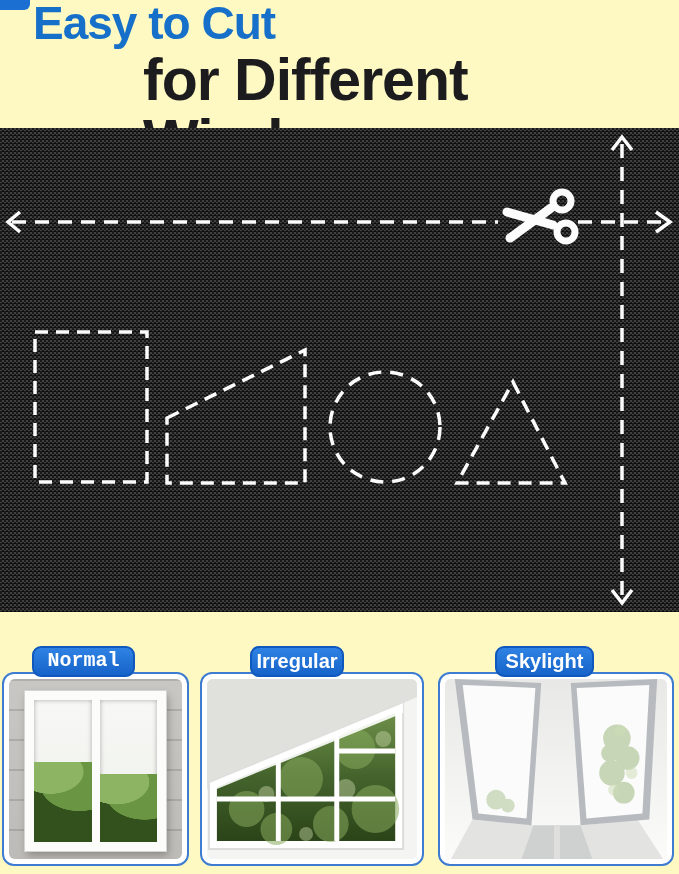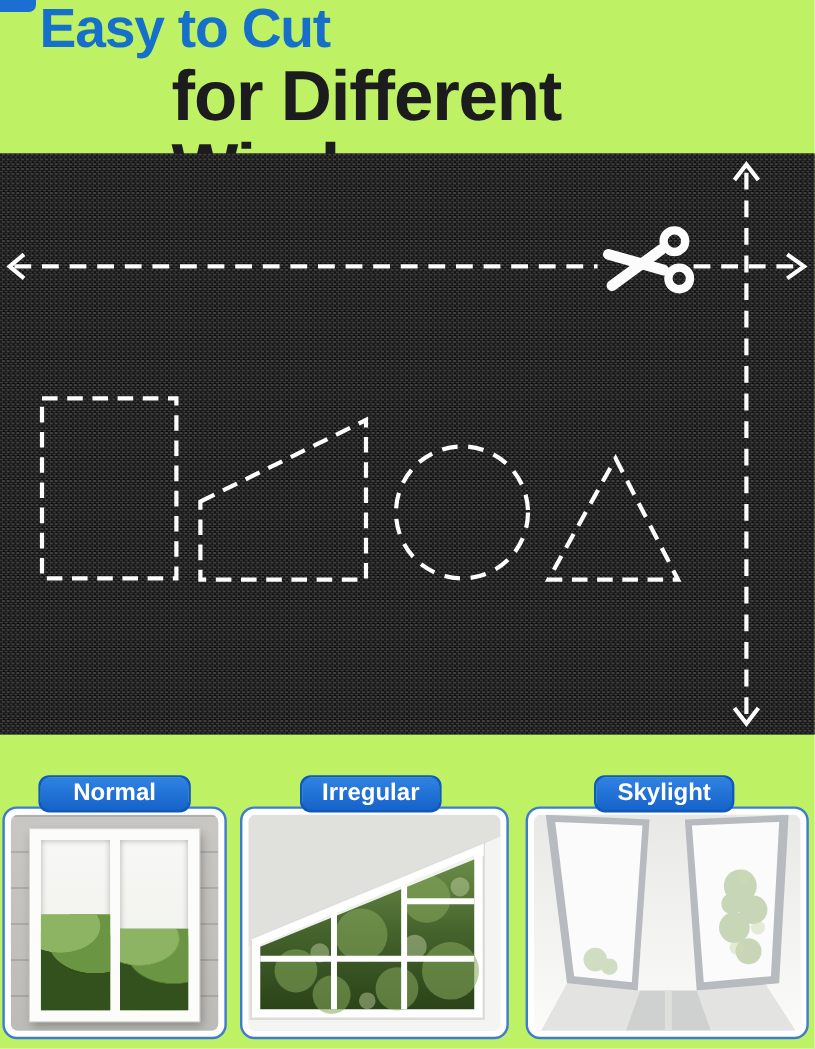--- a/index.html
+++ b/index.html
@@ -1,17 +1,17 @@
 <!DOCTYPE html>
 <html><head>
 <meta charset="utf-8">
 <style>
   html,body{margin:0;padding:0;background:#ffffff;}
   body{width:679px;height:874px;font-family:"Liberation Sans",sans-serif;}
-  .page{position:relative;width:679px;height:874px;background:#bef264;overflow:hidden;}
+  .page{position:relative;width:679px;height:874px;background:#fef9c3;overflow:hidden;}
 
   
   .corner-mark{position:absolute;left:0;top:0;width:30px;height:10px;background:#1b6ed2;border-radius:0 0 6px 0;}
   .title1{position:absolute;left:33px;top:0px;font-size:46px;font-weight:bold;letter-spacing:-1px;color:#1670c9;line-height:1.04;}
   .title2{position:absolute;left:143px;top:50px;font-size:59px;font-weight:bold;letter-spacing:-1px;color:#1c1c1e;line-height:1.04;}
 
   
   .fabric{position:absolute;left:0;top:128px;width:679px;height:484px;
     background-color:#232323;
     background-image:
@@ -78,23 +78,23 @@
         </g>
 
         <rect x="35" y="204" width="112" height="150" stroke-width="3.5" stroke-dasharray="13 8"></rect>
         <path d="M167 290 L305 222 L305 355 L167 355 Z" stroke-width="3.5" stroke-dasharray="13 8"></path>
         <circle cx="385" cy="299" r="55" stroke-width="3.5" stroke-dasharray="13 9"></circle>
         <path d="M513 254 L565 355 L457 355 Z" stroke-width="3.5" stroke-dasharray="13 8"></path>
       </g>
     </svg>
   </div>
 
-  <div class="pill" style="left:32px;width:127px;">Normal</div>
-  <div class="pill" style="left:250px;width:118px;">Irregular</div>
-  <div class="pill" style="left:495px;width:117px;">Skylight</div>
+  <div class="pill" style="left:32px;width:103px;font-family:Liberation Mono, monospace;">Normal</div>
+  <div class="pill" style="left:250px;width:94px;">Irregular</div>
+  <div class="pill" style="left:495px;width:99px;">Skylight</div>
 
   <div class="card" style="left:2px;width:187px;">
     <div class="photo">
       <div class="wall"></div>
       <div class="win">
         <div class="pane">
             <div class="bush tall"></div>
           </div>
         <div class="pane">
             <div class="bush short"></div>

